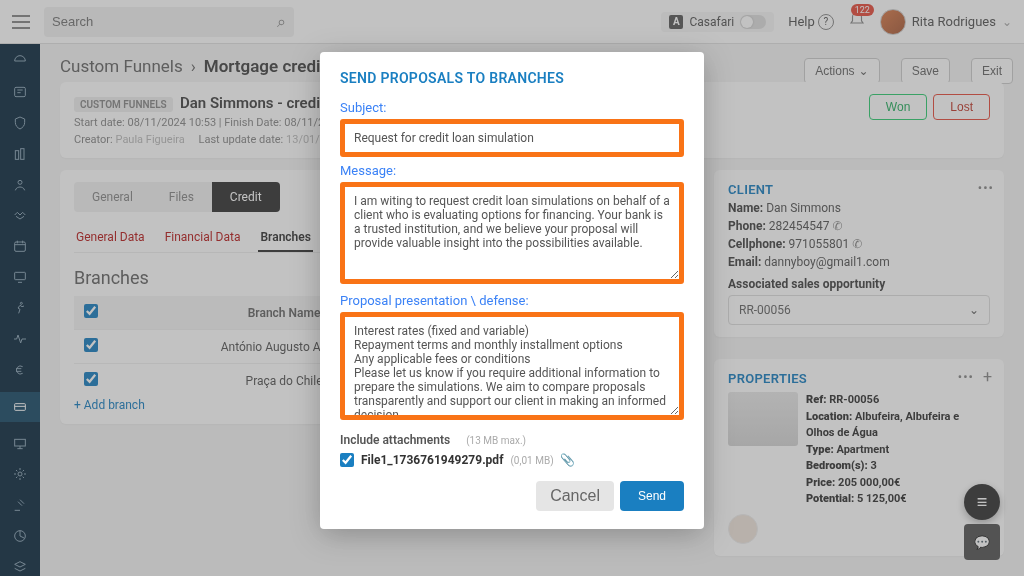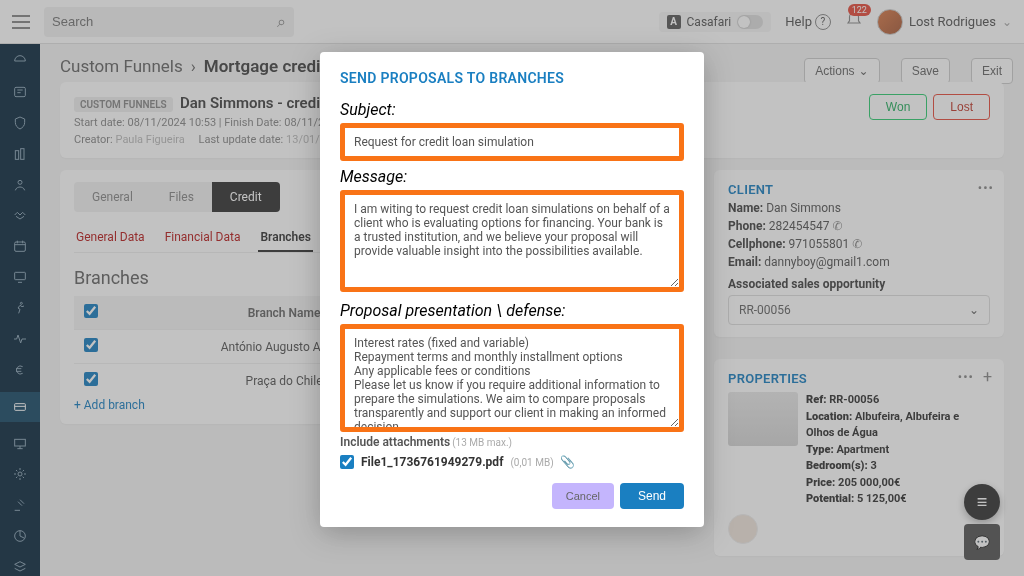--- a/index.html
+++ b/index.html
@@ -68,32 +68,32 @@
 .dots { position:absolute; top:10px; right:10px; color:#888; letter-spacing:1px; cursor:pointer;}
 .sel { border:1px solid #ddd; border-radius:4px; padding:7px 10px; font-size:12px; color:#666; display:flex; justify-content:space-between; align-items:center;}
 .prop { display:flex; gap:8px;font-weight:bold;}
 .prop-img { width:70px; height:54px; background:linear-gradient(#e8e8e8,#d5d5d5); border-radius:3px; flex:0 0 auto;}
 .prop-det { font-size:11px; line-height:1.5;}
 .mini-avatar { width:30px; height:30px; border-radius:50%; background:#f0e5dc; border:1px solid #eee; margin-top:6px;}
 
 .overlay { position:absolute; inset:0; background:rgba(80,80,80,.35); display:flex; align-items:flex-start; justify-content:center; z-index:50;}
 .modal { margin-top:52px; width:384px; background:#fff; border-radius:4px; padding:18px 20px; box-shadow:0 6px 30px rgba(0,0,0,.25);}
 .modal h3 { color:#1a7fc1; font-size:14px; letter-spacing:.3px; margin-bottom:14px; font-weight:600;}
-.modal label { font-size:16px; color:#000000; display:block; margin:6px 0 4px;font-style:italic;}
+.modal label { font-size:13px; color:#3b82f6; display:block; margin:6px 0 4px;}
 .modal input[type=text], .modal textarea { width:100%; border:5px solid #f97316; border-radius:3px; padding:7px 9px; font-size:12px; color:#555; font-family:inherit; resize:both;}
 .modal textarea { resize:vertical;}
 .ta1 { height:102px;}
 .ta2 { height:108px;}
-.attach-h { font-weight:600; font-size:12px; color:#555; display:flex; align-items:baseline; gap:2px;}
+.attach-h { font-weight:600; font-size:12px; color:#555; margin-top:10px; display:flex; align-items:baseline; gap:16px;}
 .attach-h .max { font-weight:400; font-size:10px; color:#aaa;}
 .attach-row { display:flex; align-items:center; gap:7px; margin-top:6px; font-size:12px;}
 .attach-row .size { font-size:10px; color:#aaa;}
 .attach-row .clip { color:#999;}
 .modal-foot { display:flex; justify-content:flex-end; gap:6px; margin-top:14px;}
-.btn-cancel { background:#c4b5fd; color:#666; border:none; padding:6px 14px; border-radius:4px; font-size:11px; cursor:pointer;}
+.btn-cancel { background:#e5e5e5; color:#666; border:none; padding:6px 14px; border-radius:4px; font-size:16px; cursor:pointer;}
 .btn-send { background:#1a7fc1; color:#fff; border:none; padding:6px 18px; border-radius:4px; font-size:12px; cursor:pointer;}
 
 .fab { position:absolute; bottom:56px; right:24px; width:36px; height:36px; border-radius:50%; background:#333; color:#fff; display:flex; align-items:center; justify-content:center; font-size:18px; box-shadow:0 3px 8px rgba(0,0,0,.3); z-index:5;}
 .chatfab { position:absolute; bottom:16px; right:24px; width:36px; height:36px; border-radius:4px; background:#555; color:#fff; display:flex; align-items:center; justify-content:center; z-index:5;}
 </style>
 </head>
 <body>
 
 <div class="topbar">
   <div class="hamburger">
@@ -116,21 +116,21 @@
     <span class="q">?</span>
   </div>
   <div class="bell">
     <svg viewBox="0 0 24 24">
         <path d="M6 8a6 6 0 1112 0v5l2 3H4l2-3V8z" fill="none" stroke="#888" stroke-width="1.5"></path>
       </svg>
     <span class="badge">122</span>
   </div>
   <div class="user">
     <span class="avatar"></span>
-    <span>Lost Rodrigues</span>
+    <span>Rita Rodrigues</span>
     <span class="chev">⌄</span>
   </div>
 </div>
 
 <div class="leftnav">
   <div class="ni">
       <svg viewBox="0 0 24 24">
         <path d="M4 12a8 8 0 0116 0"></path>
         <path d="M4 12h16"></path>
       </svg>

